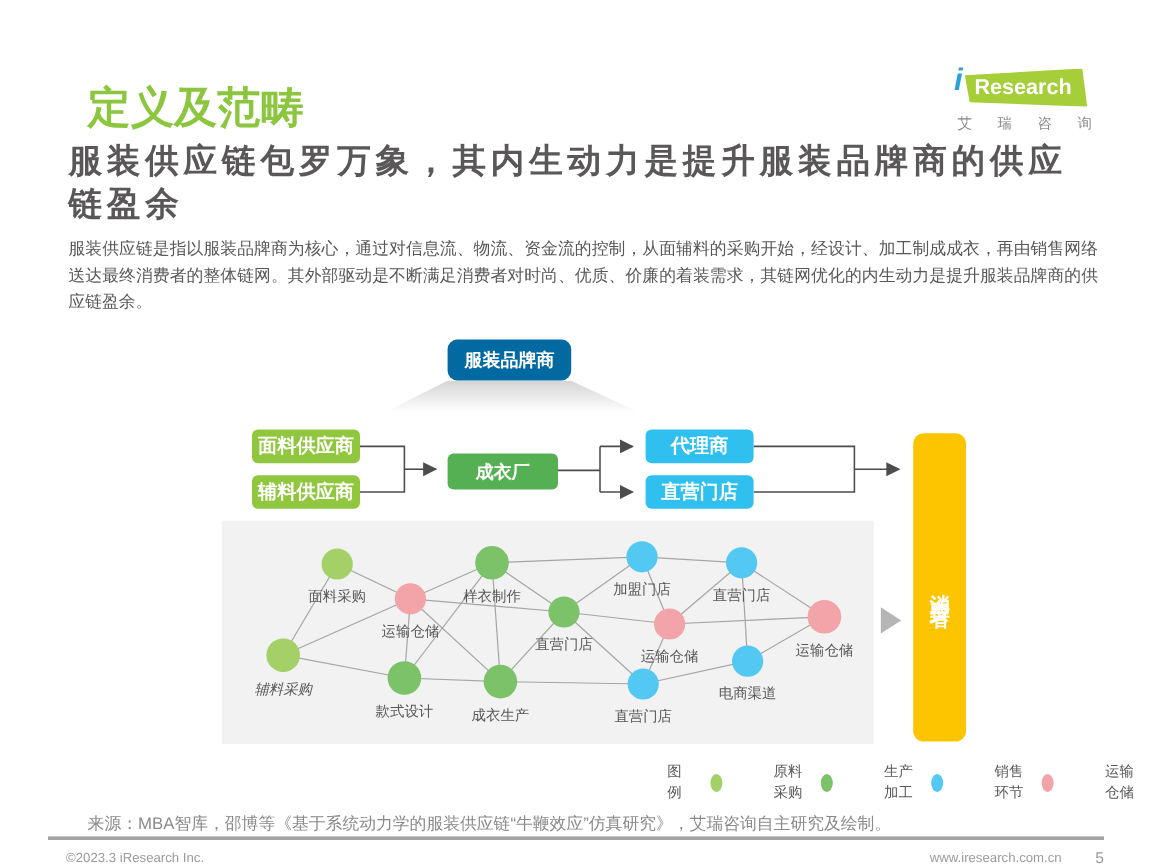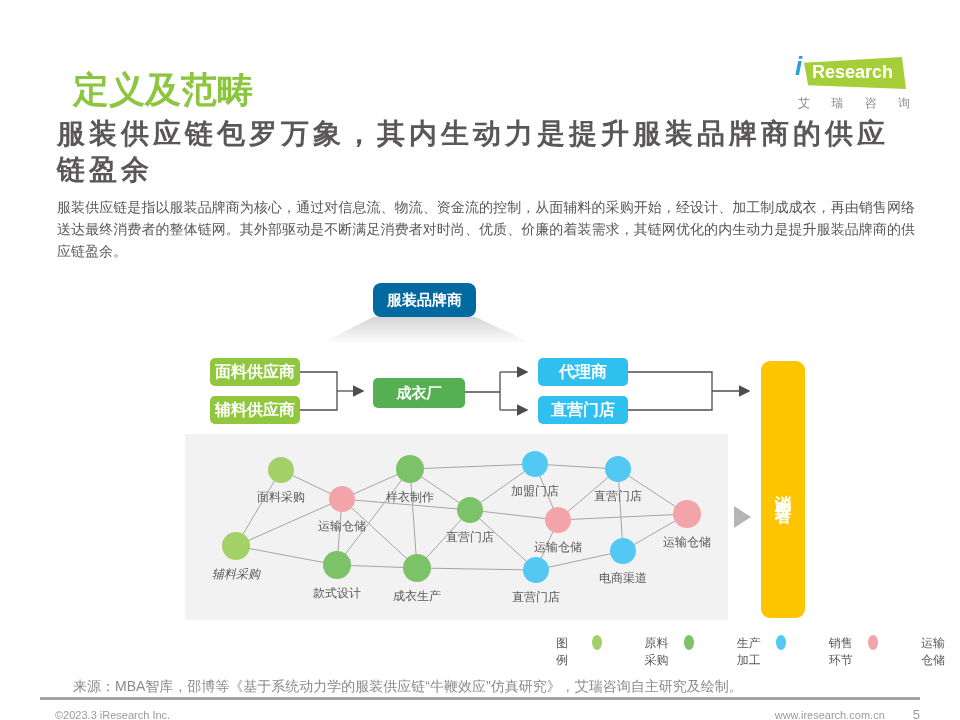--- a/index.html
+++ b/index.html
@@ -41,21 +41,21 @@
   .panel{position:absolute;left:185px;top:434px;width:543px;height:186px;background:#f2f2f2;}
   .net-node{position:absolute;border-radius:50%;}
   .net-label{position:absolute;transform:translateX(-50%);font-size:12px;color:#595757;white-space:nowrap;}
   .gray-arrow{position:absolute;left:734px;top:506px;width:0;height:0;
               border-top:11px solid transparent;border-bottom:11px solid transparent;
               border-left:17px solid #b5b5b5;}
   
   .legend{position:absolute;left:556px;top:635px;display:flex;align-items:center;font-size:12px;color:#595757;}
   .legend-title{margin-right:16px;font-family:Liberation Mono, monospace;}
   .legend-items{display:flex;align-items:center;}
-  .legend-item{display:flex;align-items:flex-start;margin-right:7px;gap:40px;}
+  .legend-item{display:flex;align-items:center;margin-right:7px;gap:40px;}
   .legend-dot{width:15px;height:15px;border-radius:50%;margin-right:3px;display:inline-block;}
   
   .source{position:absolute;left:57px;top:662px;margin:16px;font-size:14px;color:#8a8a8a;}
   .footer{position:absolute;left:40px;top:697px;width:880px;border-top:3px solid #a3a3a3;
           display:flex;align-items:center;font-size:11px;color:#9b9b9b;padding-top:7px;}
   .footer .left{margin-left:15px;}
   .footer .spacer{flex:1;}
   .footer .url{margin-right:28px;}
   .footer .pageno{font-size:13px;}
 </style>

